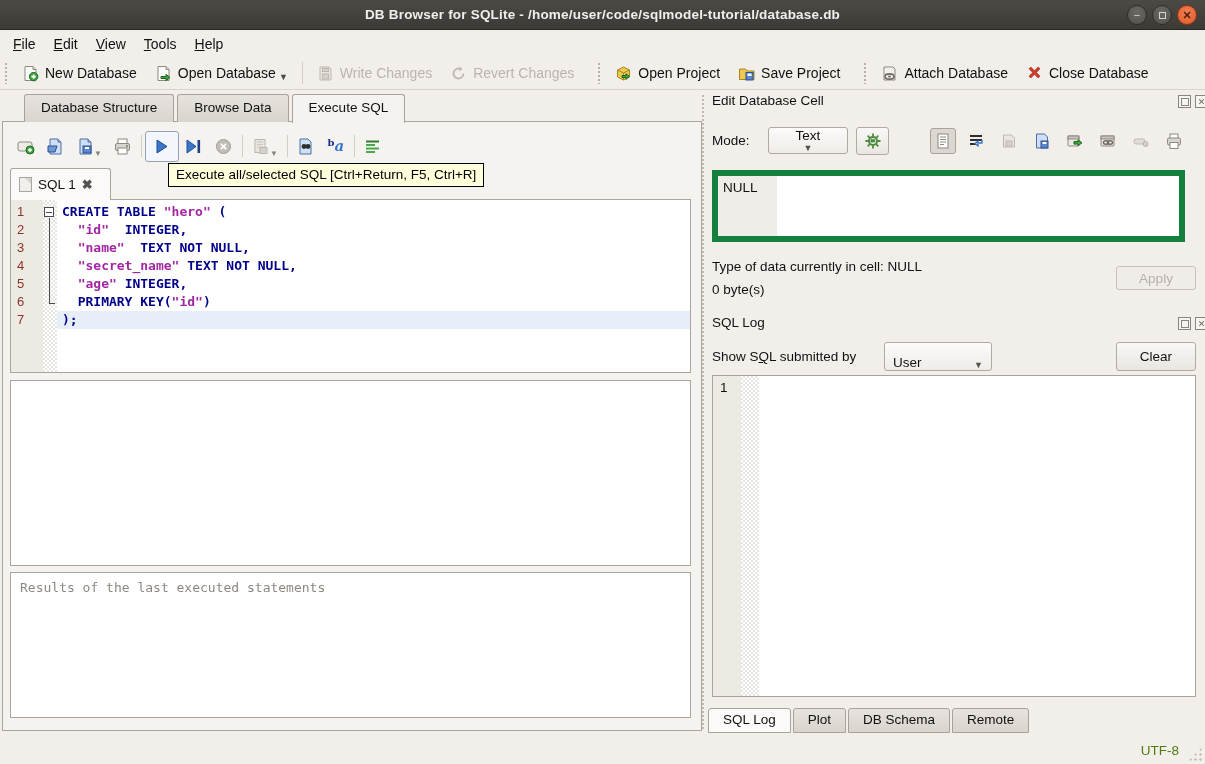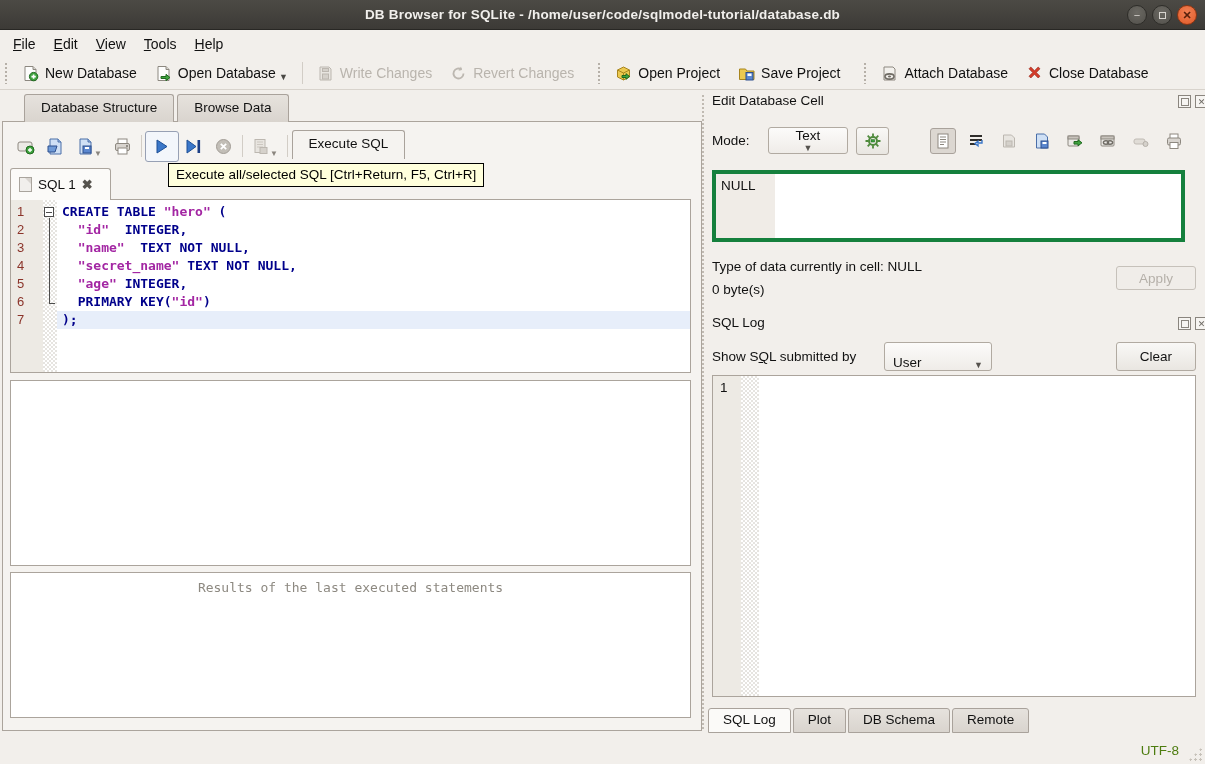--- a/index.html
+++ b/index.html
@@ -37,21 +37,21 @@
   .tb-btn.disabled { color:#b9b4ad; }
   .tb-sep { width:1px; height:22px; background:#d2cdc6; margin:0 5px; }
   .tb-caret { font-size:9px; color:#4a4844; margin-left:-3px; position:relative; top:4px; }
   .icon16 { width:17px; height:17px; flex:0 0 auto; }
 
   
   .main-tabs { position:absolute; left:8px; top:94px; height:28px; display:flex; z-index:3;padding-left:16px; }
   .main-tab { padding:5px 16px 6px; font-size:13.5px; color:#111; border:1px solid #a9a29b;
     border-bottom:none; border-radius:3px 3px 0 0; margin-right:3px;
     background:linear-gradient(#e6e2dd,#d9d4ce); }
-  .main-tab.active { background:#f5f3f0; height:29px; position:relative; z-index:4;margin-top:36px; }
+  .main-tab.active { background:#f5f3f0; height:29px; position:relative; z-index:4; }
 
   
   .left-pane { position:absolute; left:2px; top:121px; width:700px; height:610px;
     border:1px solid #aba49c; background:#f5f3f0; }
 
   
   .sqlbar { position:absolute; left:10px; top:130px; height:32px; display:flex; align-items:center; z-index:2; }
   .sql-ico { width:30px; height:28px; display:flex; align-items:center; justify-content:center; }
   .sql-ico svg { width:19px; height:19px; }
   .sql-ico.boxed { border:1px solid #97a0b4; border-radius:3px; background:#f3f6fb; width:34px; height:31px; }
@@ -96,21 +96,21 @@
   .code-line { height:18px; line-height:18px; white-space:pre; padding-left:5px; }
   .code-line.current { background:#e7eefa; }
   .tok-kw { color:#00008b; font-weight:bold; }
   .tok-pl { color:#00008b; font-weight:bold; }
   .tok-id { color:#a326a3; font-weight:bold; }
 
   
   .hsplit { position:absolute; height:5px; display:flex; align-items:center; justify-content:center; }
   .hsplit .dots { width:34px; height:2px;
     background-image:radial-gradient(#9a948c 1px, transparent 1.2px); background-size:6px 2px; }
-  .pane-white { position:absolute; background:#fff; border:1px solid #aba49c;text-align:center; }
+  .pane-white { position:absolute; background:#fff; border:1px solid #aba49c; }
   .results-placeholder { font-family:"DejaVu Sans Mono", monospace; font-size:13px; color:#8d8981; padding:7px 9px; }
 
   
   .dock-handle { position:absolute; left:701px; top:94px; width:5px; height:637px;
     background-image:radial-gradient(#c0bab2 1px, transparent 1.2px); background-size:4px 4px; }
   .dock-title { position:absolute; font-size:13.5px; color:#111; }
   .dock-icons { position:absolute; display:flex; gap:4px; }
   .dock-ico { width:13px; height:13px; border:1px solid #8a857e; color:#6e6a64; font-size:9px;
     display:flex; align-items:center; justify-content:center; background:#f6f4f1; position:relative; }
   .dock-ico.float::before { content:''; position:absolute; left:2px; top:2px; width:6px; height:6px; border:1px solid #8a857e; }
@@ -124,21 +124,21 @@
   .btn.disabled { color:#b5b0a9; border-color:#c6c1ba; background:#f0ede9; }
   .btn-clear::first-letter { text-decoration:underline; }
   .underline { text-decoration:underline; }
 
   .cell-icons { position:absolute; left:930px; top:128px; display:flex; gap:7px; align-items:center; }
   .cell-ico { width:26px; height:26px; display:flex; align-items:center; justify-content:center; }
   .cell-ico svg { width:18px; height:18px; }
   .cell-ico.pressed { background:#dcd7d1; border:1px solid #a9a29b; border-radius:3px; }
 
   .null-box { position:absolute; left:712px; top:170px; width:473px; height:72px; background:#fff;
-    border:4px solid #15803d; display:flex; }
+    border:6px solid #15803d; display:flex; }
   .null-gutter { width:59px; background:#f0ece7; padding:4px 0 0 5px; font-size:13.5px; color:#111; }
 
   .gearbtn { position:absolute; left:856px; top:127px; width:33px; height:28px; }
 
   .log-box { position:absolute; left:712px; top:375px; width:484px; height:322px; background:#fff;
     border:1px solid #aba49c; display:flex; }
   .log-gutter { width:28px; background:#edeae4; padding:4px 0 0 7px; font-size:13.5px; color:#111; }
   .log-foldcol { width:18px; background:#fff;
     background-image:linear-gradient(45deg,#e6e4e0 25%,transparent 25%,transparent 75%,#e6e4e0 75%),
       linear-gradient(45deg,#e6e4e0 25%,transparent 25%,transparent 75%,#e6e4e0 75%);

